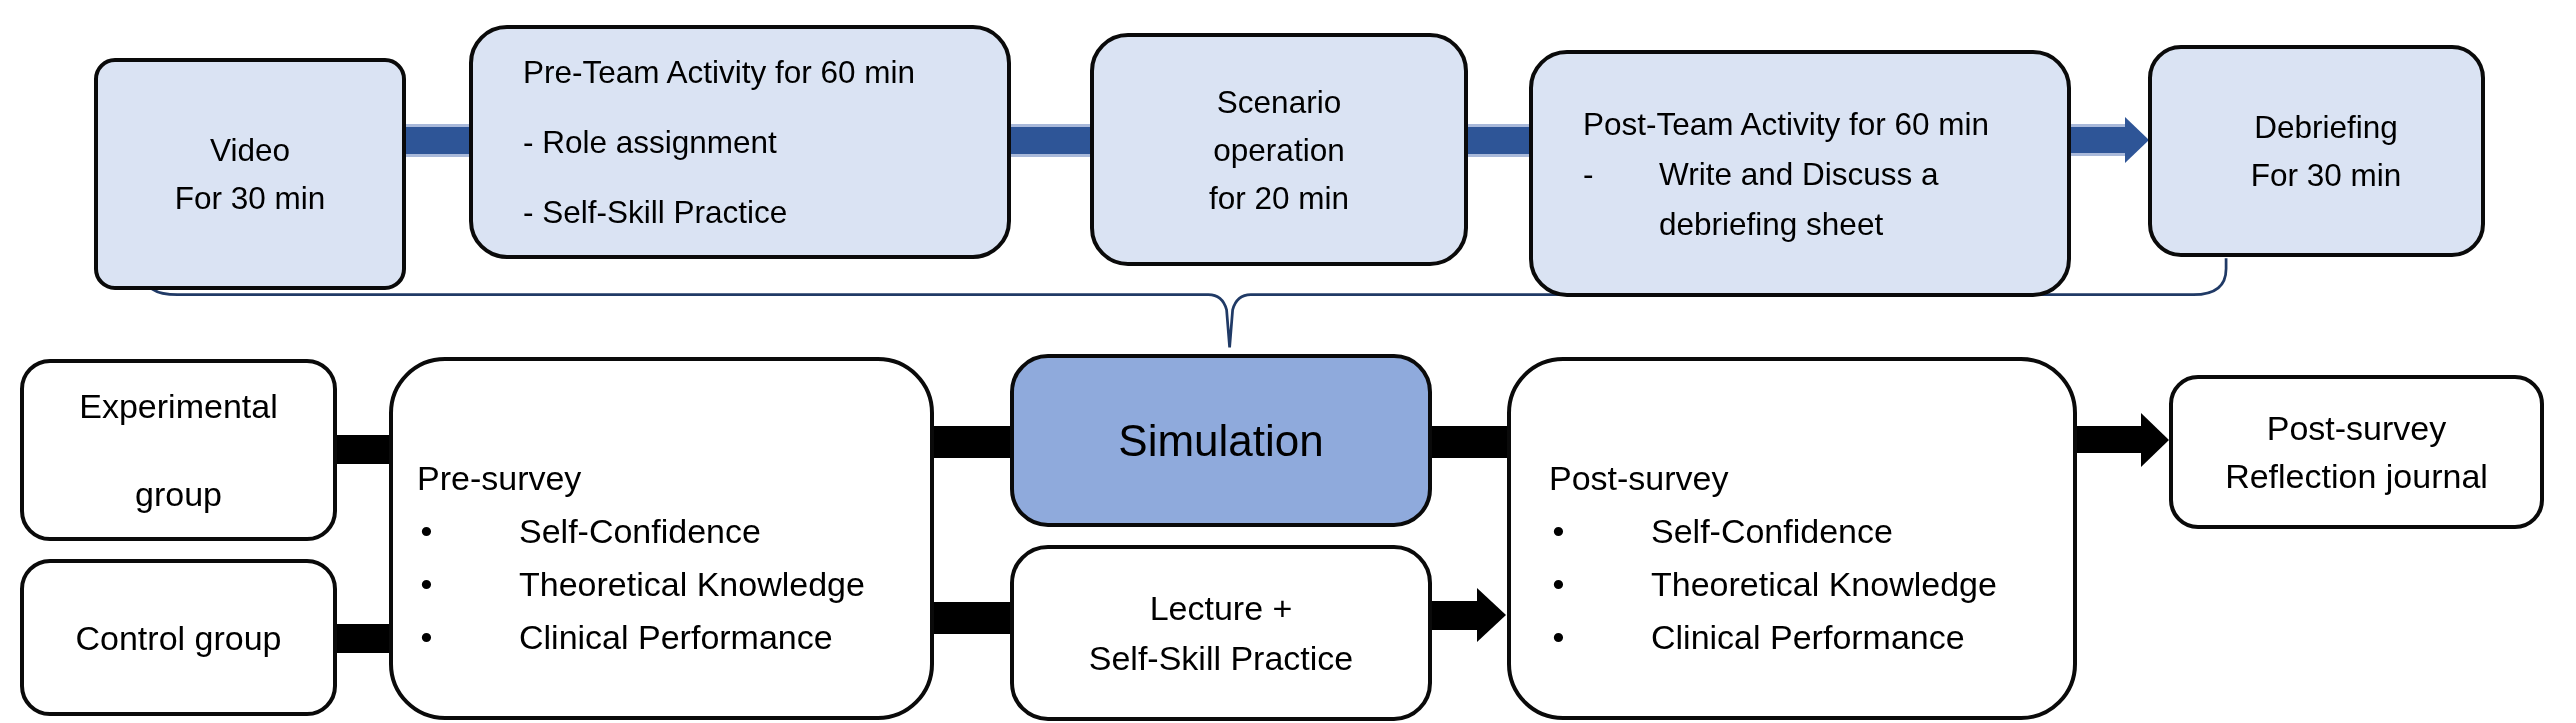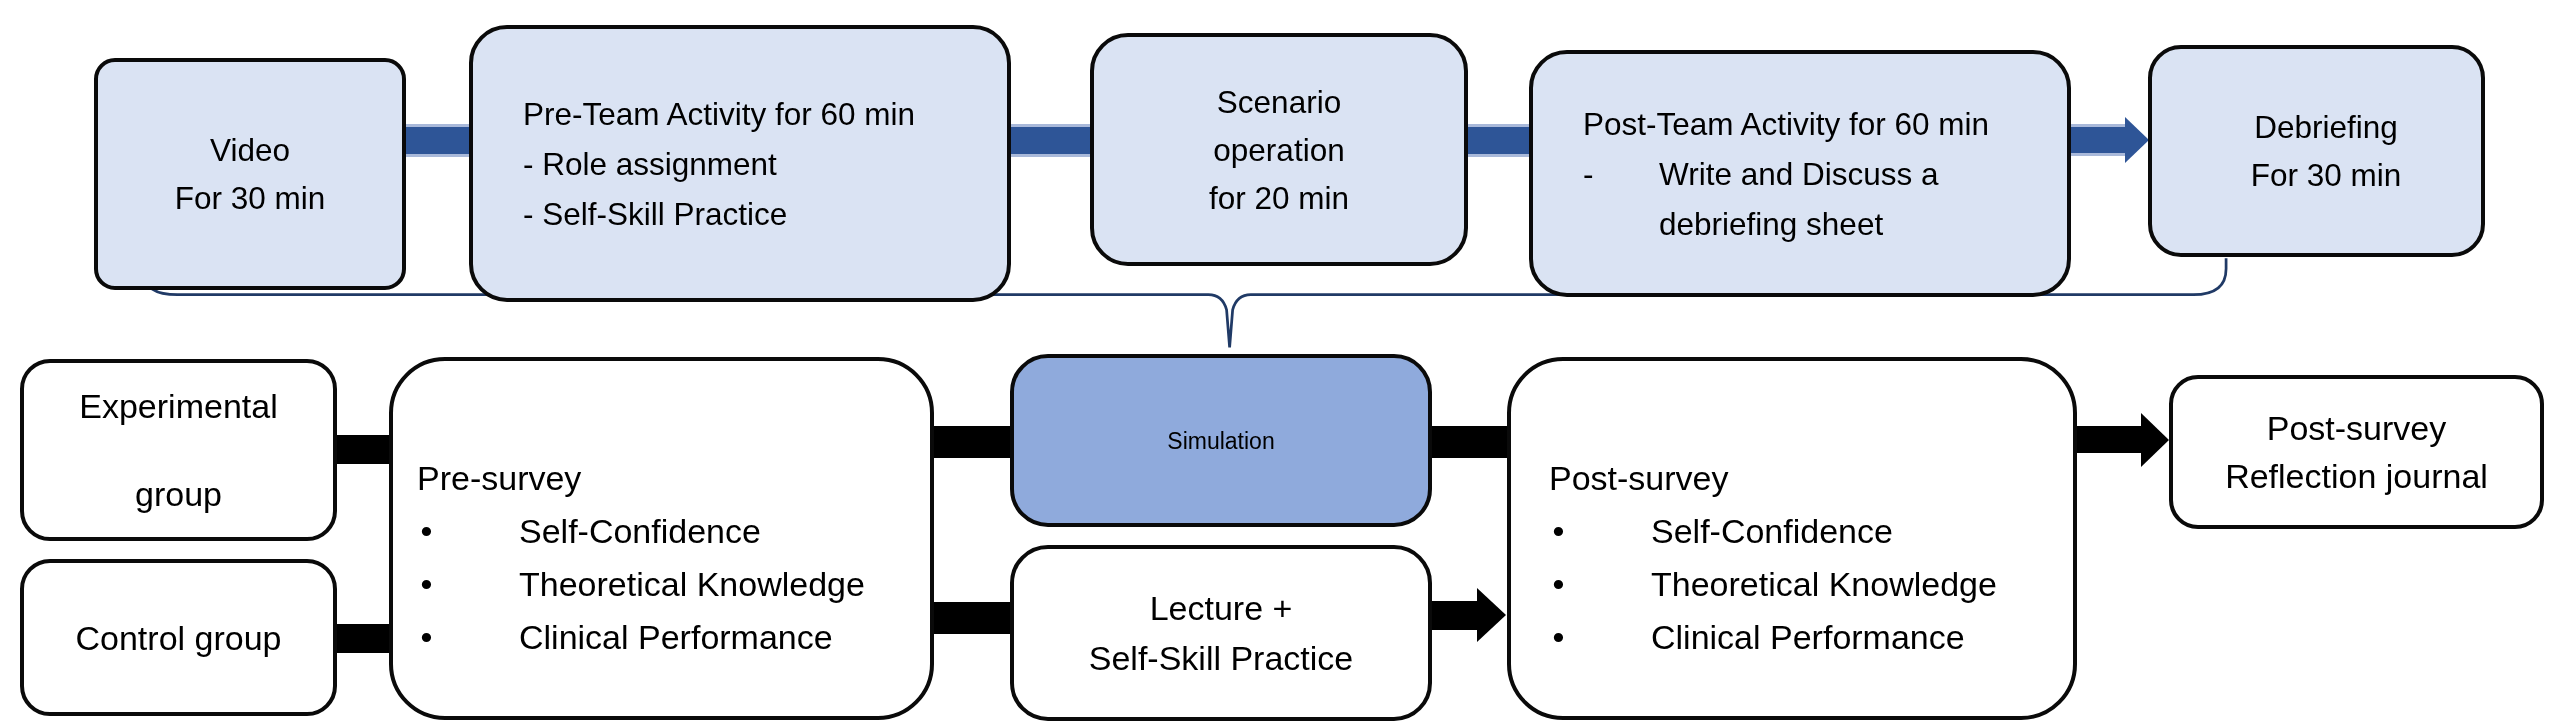--- a/index.html
+++ b/index.html
@@ -5,21 +5,21 @@
   html,body{margin:0;padding:0;background:#fff;}
   body{font-family:"Liberation Sans", sans-serif;color:var(--text,#000);}
   .canvas{position:relative;width:2576px;height:723px;background:var(--background,#fff);overflow:hidden;}
 
   
   .box{position:absolute;box-sizing:border-box;background:var(--box-fill-light);
        border:4.2px solid var(--border-black);z-index:2;
        display:flex;flex-direction:column;align-items:center;justify-content:center;
        text-align:center;font-size:31.5px;line-height:48px;color:var(--text);}
   .box.white{background:#ffffff;border-width:4.8px;font-size:34px;}
-  .box.medium{background:var(--box-fill-medium);border-width:4.8px;font-size:23px;}
+  .box.medium{background:var(--box-fill-medium);border-width:4.8px;font-size:44px;}
   .box.leftalign{align-items:flex-start;text-align:left;line-height:50px;
        padding-left:50px;justify-content:center;}
   .survey-block{width:100%;height:100%;box-sizing:border-box;text-align:left;
        padding:91px 6px 0 24px;font-size:34px;line-height:53px;}
   .brow{display:flex;}
   .b{width:102px;flex:0 0 102px;padding-left:3.6px;box-sizing:border-box;}
   .pt-item{display:flex;}
   .pt-dash{width:76px;flex:0 0 76px;}
   .pt-line2{margin-left:76px;}
 
@@ -59,21 +59,21 @@
   <div class="arrow" style="left:2067px;top:117px;width:82px;height:46px;">
     <div class="shaft-blue" style="left:0;top:10.3px;width:61px;height:25.4px;"></div>
     <div class="head head-blue" style="left:58px;top:0;"></div>
   </div>
 
   <div class="box" style="left:94px;top:58px;width:312px;height:232px;border-radius:21px;">
     <div>Video</div>
     <div>For 30 min</div>
   </div>
 
-  <div class="box leftalign" style="left:469px;top:25.4px;width:542px;height:277px;border-radius:38px;">
+  <div class="box leftalign" style="left:469px;top:25.4px;width:542px;height:234px;border-radius:38px;gap:20px;">
     <div>Pre-Team Activity for 60 min</div>
     <div>- Role assignment</div>
     <div>- Self-Skill Practice</div>
   </div>
 
   <div class="box" style="left:1090px;top:33px;width:378px;height:233px;border-radius:38px;align-items:center;">
     <div>Scenario</div>
     <div>operation</div>
     <div>for 20 min</div>
   </div>

